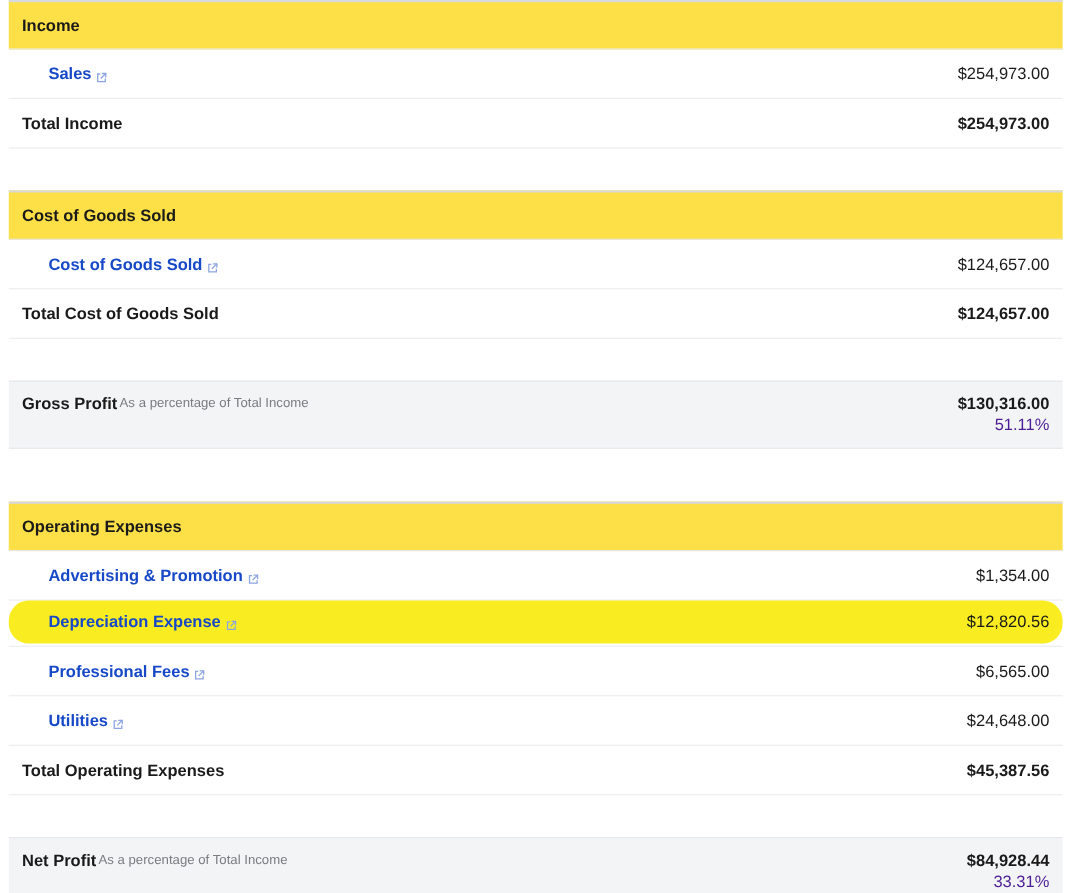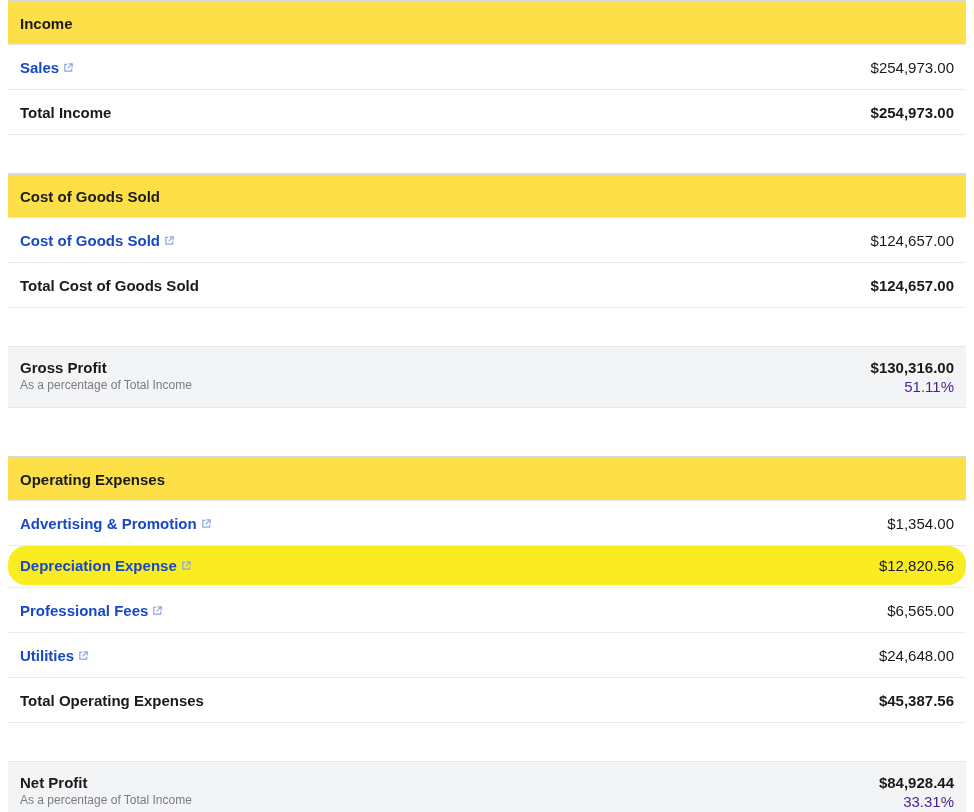--- a/index.html
+++ b/index.html
@@ -40,39 +40,40 @@
     text-align: right;
     white-space: nowrap;
   }
 
   .link {
     color: #1648c7;
     font-weight: 700;
     text-decoration: none;
     cursor: pointer;
     display: inline-flex;
-    align-items: center;
+    align-items: flex-end;
     gap: 4px;
+    margin-left: 24px;
   }
 
   .ext-icon {
     width: 11px; height: 11px;
     flex-shrink: 0;
     color: #8da5e0;
   }
 
   .summary-block {
     background: #f3f4f6;
     border-top: 1px solid #e6e7ea;
     border-bottom: 1px solid #e6e7ea;
     display: flex;
     justify-content: space-between;
     padding: 12px 12px 12px 12px;
   }
-  .summary-left { display: flex; flex-direction: column; gap: 2px; }
+  .summary-left { display: flex; flex-direction: row; gap: 2px; }
   .summary-title { font-weight: 700; font-size: 15px; }
   .summary-sub { font-size: 12px; color: #7a7c80; }
   .summary-right { display: flex; flex-direction: column; align-items: flex-end; gap: 2px; }
   .summary-amount { font-weight: 700; font-size: 15px; }
   .summary-pct { font-size: 15px; color: #4c1d95; }
 
   .gap { height: 38px; }
   .gap-lg { height: 48px; }
 
   .highlight {

